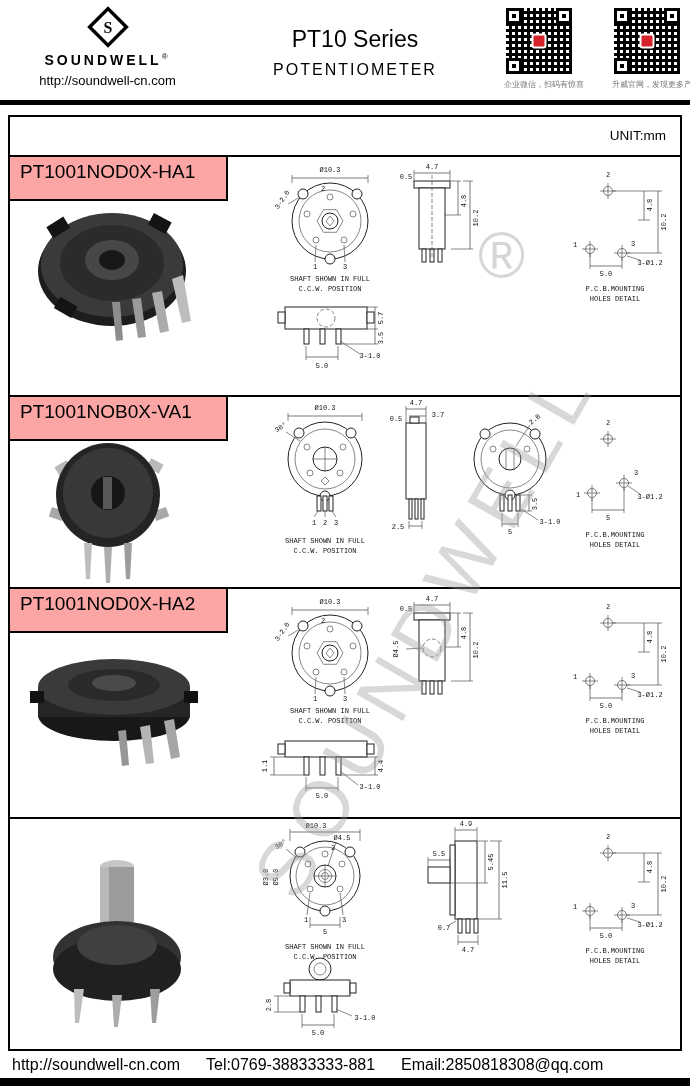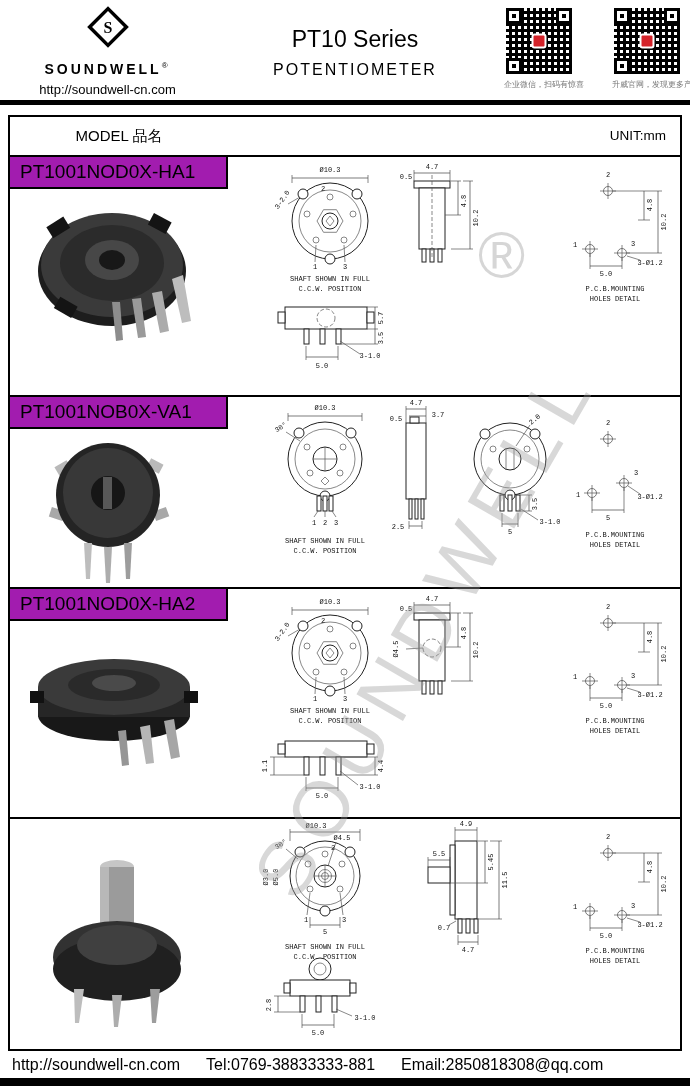--- a/index.html
+++ b/index.html
@@ -3,21 +3,21 @@
 <meta charset="utf-8">
 <style>
   * { margin:0; padding:0; box-sizing:border-box; }
   html,body { background:#fff; }
   body { width:690px; height:1086px; font-family:"Liberation Sans", sans-serif; color:#000; position:relative; }
   .page { position:absolute; left:0; top:0; width:690px; height:1086px; background:#fff; overflow:hidden; }
 
   
   .logo-block { position:absolute; left:10px; top:4px; width:195px; text-align:center; }
   .logo-diamond { display:block; margin:0 auto; }
-  .company { font-size:14px; font-weight:bold; letter-spacing:3px; margin-top:11px; }
+  .company { font-size:14px; font-weight:bold; letter-spacing:3px; margin-top:2px; }
   .reg-sup { font-size:8px; vertical-align:super; font-weight:normal; }
   .url { font-size:13px; margin-top:5px; }
   .title-block { position:absolute; left:215px; top:26px; width:280px; text-align:center; }
   .series { font-size:23px; }
   .product { font-size:16px; letter-spacing:2px; margin-top:8px; }
   .qr-wrap { position:absolute; right:8px; top:8px; display:flex; gap:38px;justify-content:flex-end; }
   .qr-item { width:70px; text-align:center; }
   .qr { width:66px; height:66px; margin:0 auto; position:relative;
         background:
          repeating-linear-gradient(0deg,#000 0 3px,transparent 3px 6px),
@@ -32,22 +32,22 @@
 
   
   .sheet { position:absolute; left:8px; top:115px; width:674px; height:936px; border:2px solid #000; background:transparent; }
   .thead { position:relative; height:40px; border-bottom:2px solid #000; }
   .thead div { position:absolute; top:0; line-height:38px; font-size:15px; }
   .th-model { left:0; width:218px; text-align:center; }
   .th-dims  { left:300px; width:250px; text-align:center; }
   .th-unit  { right:14px; font-size:13.5px !important; }
   .row { position:relative; border-bottom:2px solid #000; overflow:hidden; }
   .row1 { height:240px; } .row2 { height:192px; } .row3 { height:230px;text-decoration:underline; } .row4 { height:230px; border-bottom:none; }
-  .model-box { position:absolute; left:0; top:0; width:218px; height:32px; border-right:2px solid #000; border-bottom:2px solid #000;
-        font-size:19px; line-height:29px; padding-left:10px; background:#a21caf; z-index:2; }
+  .model-box { position:absolute; left:0; top:0; width:218px; height:44px; border-right:2px solid #000; border-bottom:2px solid #000;
+        font-size:19px; line-height:29px; padding-left:10px; background:#fca5a5; z-index:2; }
   .photo { position:absolute; z-index:1; }
   .tech { position:absolute; left:220px; top:0; z-index:1; }
   .tech text { font-family:"Liberation Mono", monospace; font-size:7px; fill:#111; text-anchor:middle; }
   .tech .p { fill:#fff; stroke:#222; stroke-width:1; }
   .tech .thin { fill:none; stroke:#555; stroke-width:0.7; }
   .tech .d { fill:none; stroke:#444; stroke-width:0.7; }
   .tech .dash { stroke-dasharray:4 2; }
 
   
   .watermark { position:absolute; left:235px; top:868px; font-size:78px; letter-spacing:12px; color:#9a9a9a; opacity:0.38;
@@ -98,21 +98,20 @@
       </div>
       <div class="qr-caption">升威官网，发现更多产品</div>
     </div>
   </div>
 
   <div class="header-rule"></div>
 
   <div class="sheet">
 
     <div class="thead">
-      <div class="th-model">MODEL 品名</div>
       <div class="th-unit">UNIT:mm</div>
     </div>
 
     <section class="row row1">
       <div class="model-box">PT1001NOD0X-HA1</div>
 
       <svg class="photo" style="left:14px;top:48px;" width="195" height="140" viewBox="0 0 195 140">
         <ellipse cx="88" cy="66" rx="74" ry="55" fill="#1d1d1d"></ellipse>
         <ellipse cx="88" cy="60" rx="71" ry="52" fill="#3a3a3a"></ellipse>
         <ellipse cx="88" cy="58" rx="52" ry="38" fill="#2b2b2b"></ellipse>

